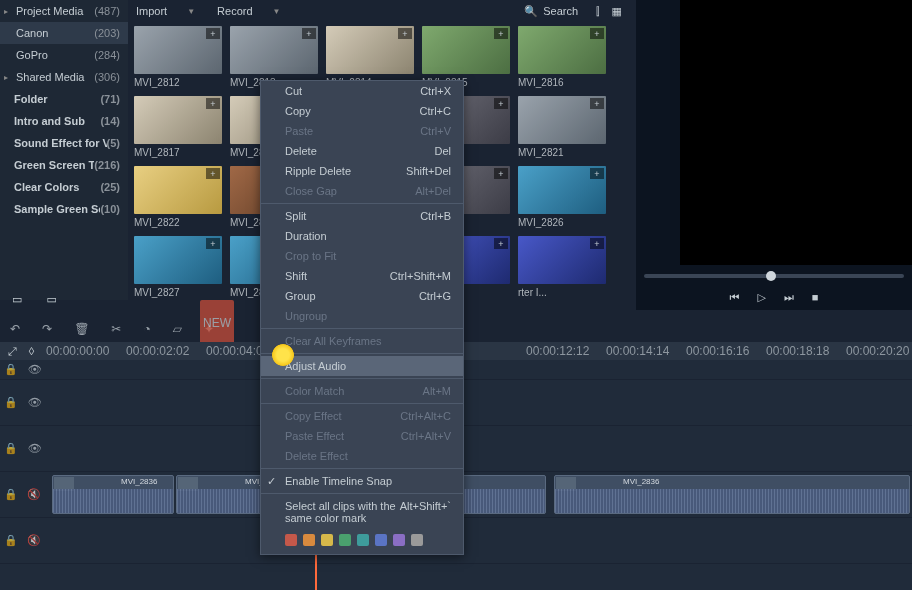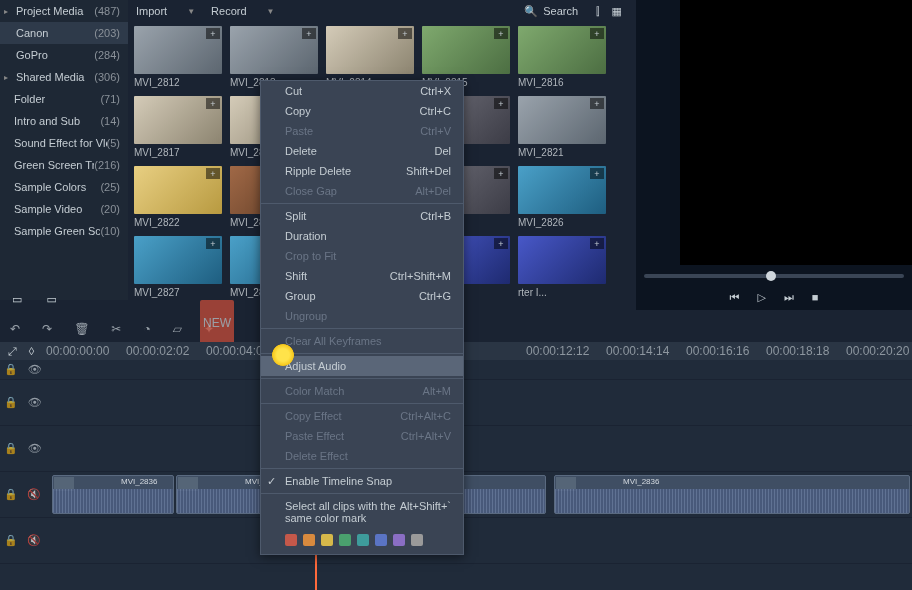--- a/index.html
+++ b/index.html
@@ -5,25 +5,25 @@
 * { margin: 0; padding: 0; box-sizing: border-box; font-family: "Segoe UI", Arial, sans-serif; }
 body { background: #1a2332; color: #c5cdd3; font-size: 11px; width: 912px; height: 590px; overflow: hidden; position: relative; }
 
 
 .left-panel { position: absolute; left: 0; top: 0; width: 128px; height: 300px; background: #1e2835; }
 .folder-item { display: flex; justify-content: space-between; align-items: center; padding: 5px 8px 5px 16px; cursor: pointer; }
 .folder-item.active { background: #2e3a4a; }
 .folder-item .tri { position: absolute; left: 4px; font-size: 8px; color: #888; }
 .folder-item .fi-name { flex: 1; white-space: nowrap; overflow: hidden; }
 .folder-item .fi-count { color: #8a9199; }
-.folder-item.sub { padding-left: 14px; }
+.folder-item.sub { padding-left: 14px; font-weight: bold; }
 
 
 .browser { position: absolute; left: 128px; top: 0; width: 502px; height: 300px; background: #1a2332; }
-.browser-top { display: flex; height: 22px; padding: 0 8px; gap: 16px; }
+.browser-top { display: flex; height: 22px; padding: 0 8px; gap: 22px; }
 .dropdown { display: flex; align-items: center; gap: 20px; cursor: pointer; }
 .dropdown .chev { font-size: 8px; color: #888; }
 .search-area { margin-left: auto; display: flex; align-items: center; gap: 12px; }
 .search-box { display: flex; align-items: center; gap: 5px; padding: 2px 6px; }
 .search-ico { font-size: 11px; }
 
 
 .thumbs { padding: 4px 6px; display: flex; flex-wrap: wrap; gap: 8px 8px; }
 .thumb { width: 88px; }
 .thumb-img { width: 88px; height: 48px; background: #3a4555; position: relative; border-radius: 1px; }
@@ -129,26 +129,22 @@
       </div>
       <div class="folder-item sub">
         <span class="fi-name">Sound Effect for Vlog</span>
         <span class="fi-count">(5)</span>
       </div>
       <div class="folder-item sub">
         <span class="fi-name">Green Screen Trans</span>
         <span class="fi-count">(216)</span>
       </div>
       <div class="folder-item sub">
-        <span class="fi-name">Sample Colors</span>
+        <span class="fi-name">Clear Colors</span>
         <span class="fi-count">(25)</span>
-      </div>
-      <div class="folder-item sub">
-        <span class="fi-name">Sample Video</span>
-        <span class="fi-count">(20)</span>
       </div>
       <div class="folder-item sub">
         <span class="fi-name">Sample Green Screen</span>
         <span class="fi-count">(10)</span>
       </div>
     </div>
 </div>
 <div class="left-bottom">
   <span>▭</span>
   <span>▭</span>

